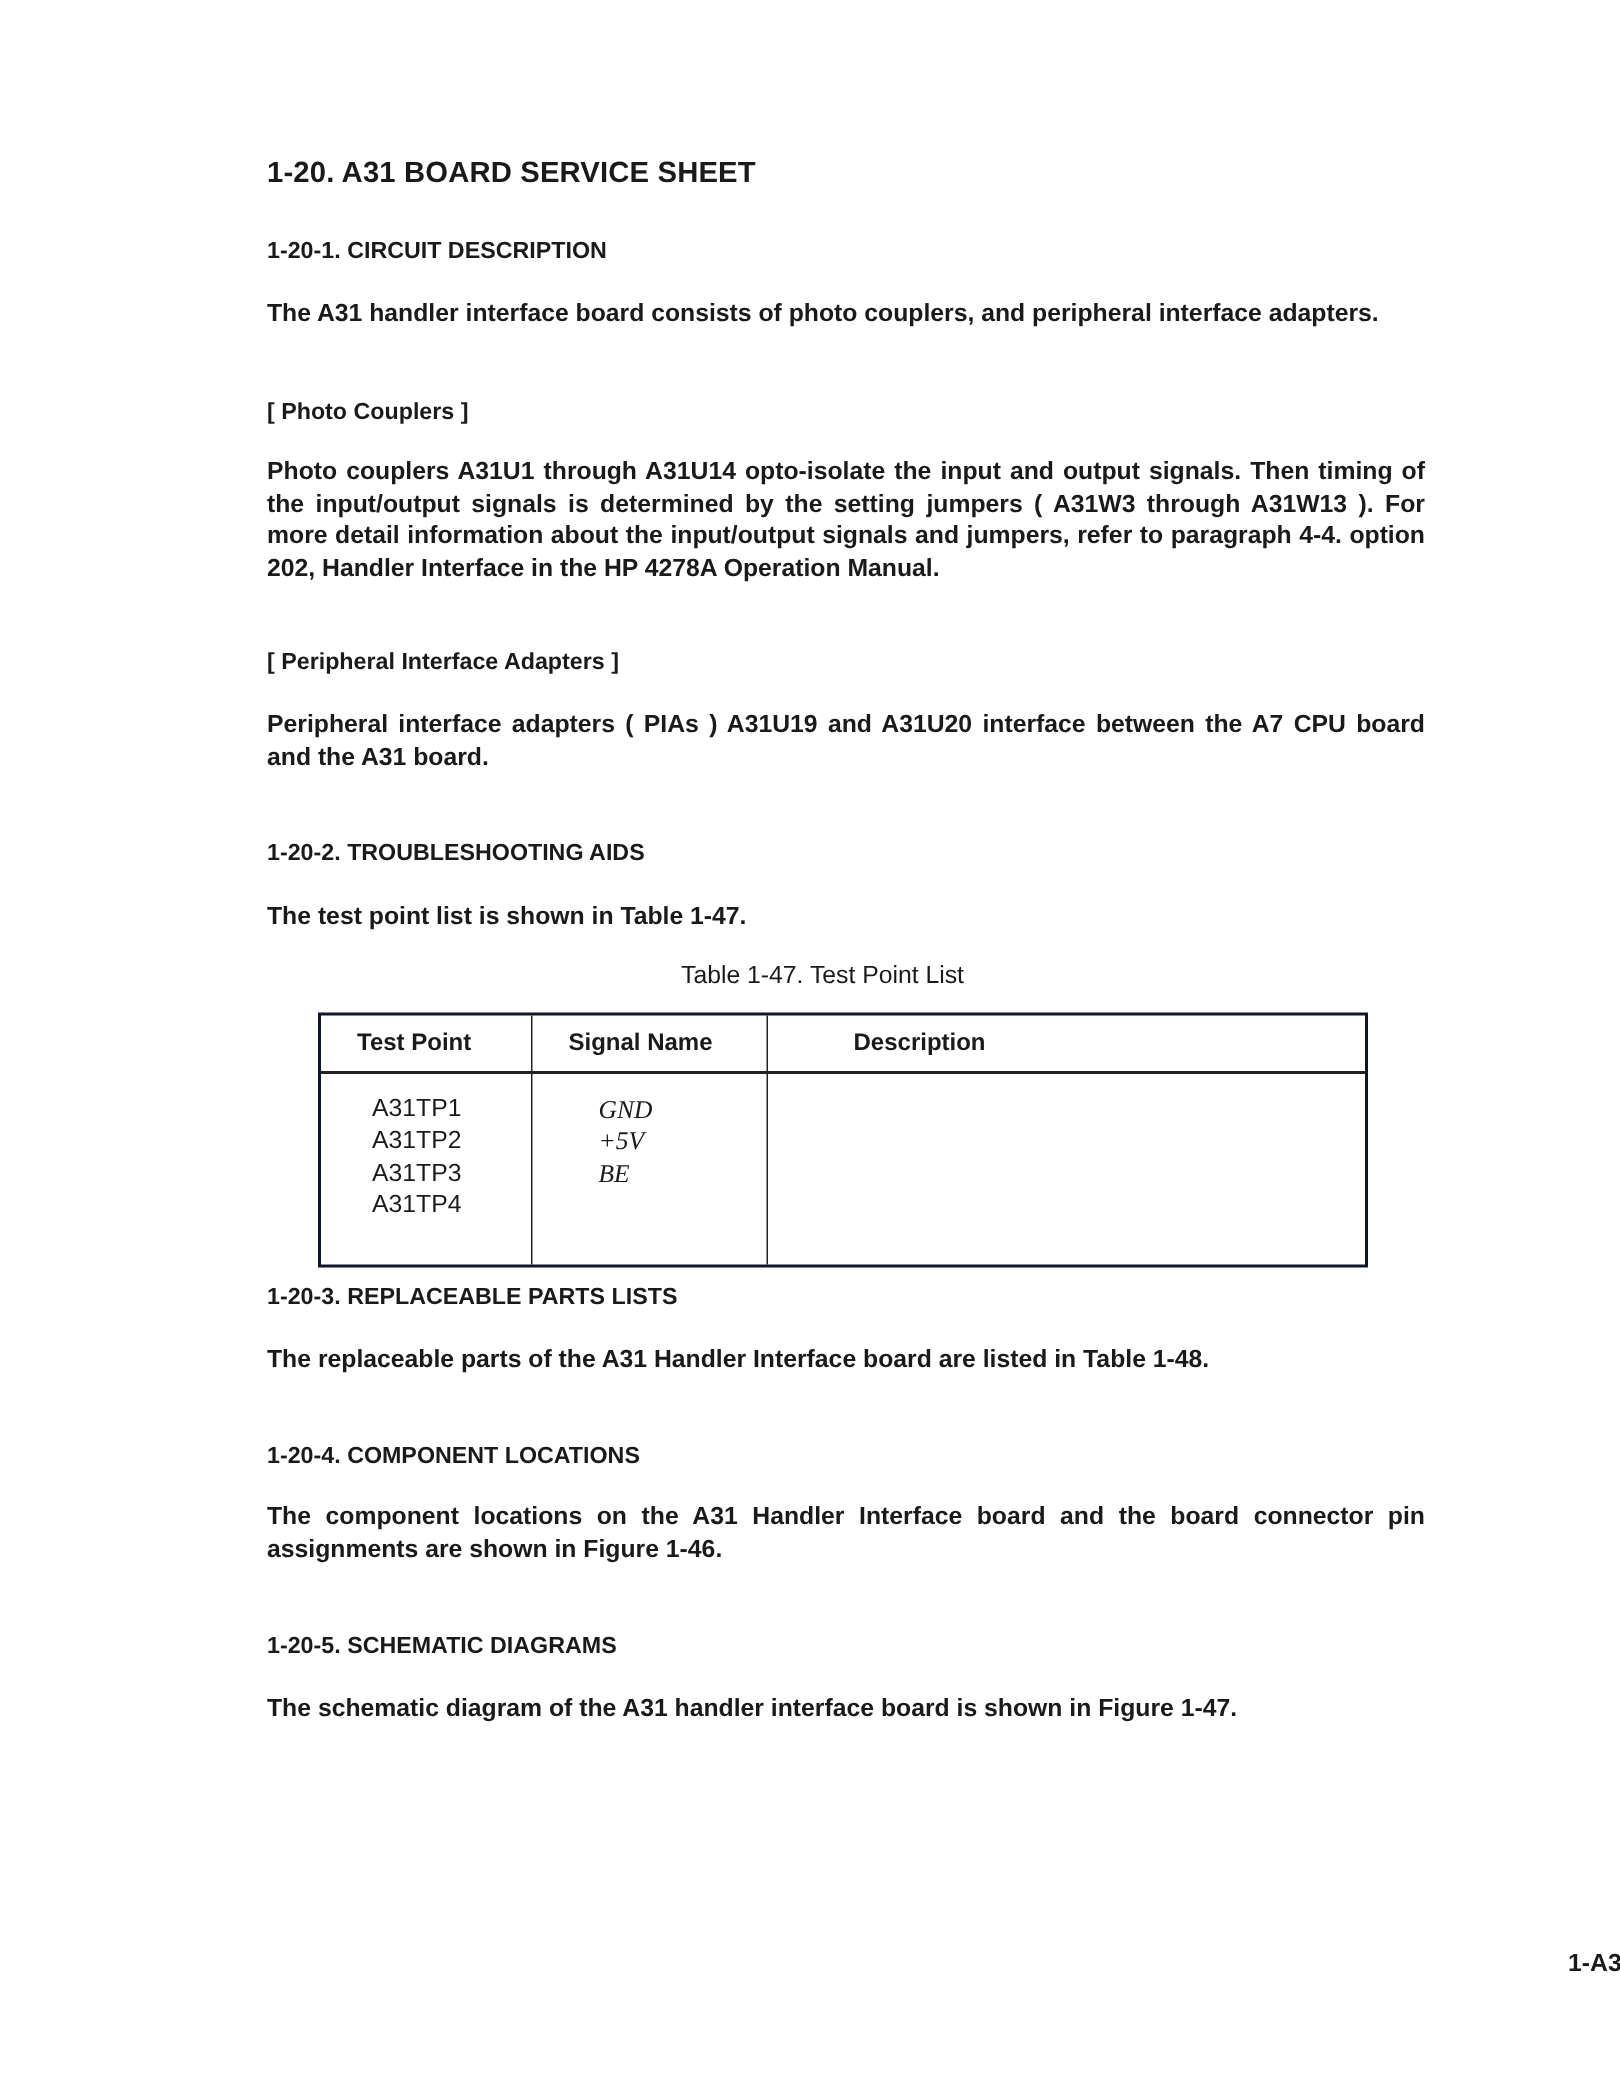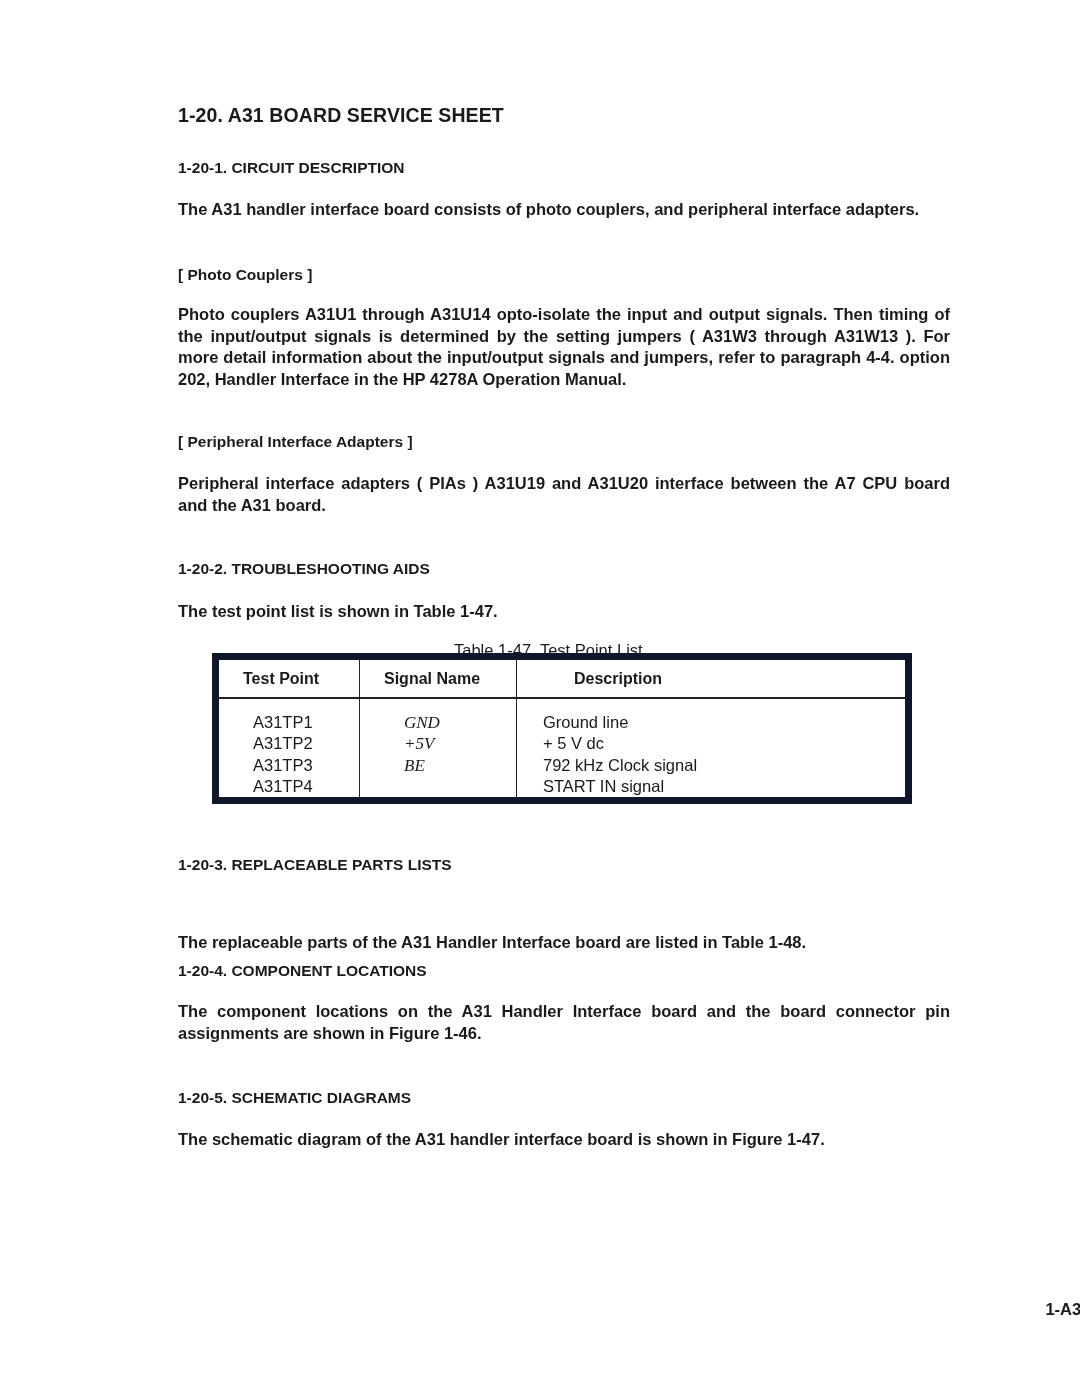--- a/index.html
+++ b/index.html
@@ -8,22 +8,22 @@
       font-family: "Liberation Sans", sans-serif; color: #1a1a1a;
     }
     .abs { position: absolute; }
     .h1 { left: 178px; top: 104px; font-size: 19.5px; font-weight: bold; letter-spacing: 0.1px; }
     .h2 { font-size: 15.5px; font-weight: bold; left: 178px; }
     .sub { font-size: 15.5px; font-weight: bold; left: 178px; }
     .p { left: 178px; width: 772px; font-size: 16.5px; line-height: 21.5px; text-align: justify; font-weight: bold; }
     .p.left { text-align: left; }
     .caption { font-size: 16.5px; left: 454px; top: 641px; }
     .tbl {
-      left: 212px; top: 653px; width: 700px; height: 151px;
-      border: 7px solid #0f172a; box-sizing: border-box;
+      left: 212px; top: 675px; width: 700px; height: 170px;
+      border: 2px solid #0f172a; box-sizing: border-box;
     }
     .tbl .hdr-line { position: absolute; left: 0; right: 0; top: 37px; border-top: 2px solid #222; }
     .tbl .vline { position: absolute; top: 0; bottom: 0; border-left: 1.5px solid #222; }
     .tbl .th { position: absolute; top: 10px; font-size: 16px; font-weight: bold; }
     .tbl .col { position: absolute; top: 52px; font-size: 16.5px; line-height: 21.3px; }
     .tbl .col div { height: 21.3px; white-space: nowrap; }
     .tbl .col.sig { font-family: "Liberation Serif", serif; font-style: italic; font-size: 17px; }
     .footer { left: 0; width: 1080px; top: 1300px; text-align: right; font-size: 16.5px; font-weight: bold; }
     .footer span { position: relative; left: 25px; }
   </style>
@@ -60,30 +60,24 @@
     <div>A31TP2</div>
     <div>A31TP3</div>
     <div>A31TP4</div>
   </div>
   <div class="col sig" style="left:185px">
     <div>GND</div>
     <div>+5V</div>
     <div>BE</div>
     <div></div>
   </div>
-  <div class="col" style="left:324px">
-    <div>Ground line</div>
-    <div>+ 5 V dc</div>
-    <div>792 kHz Clock signal</div>
-    <div>START IN signal</div>
-  </div>
 </div>
 
 <div class="abs h2" style="top:856px">1-20-3. REPLACEABLE PARTS LISTS</div>
-<div class="abs p left" style="top:932px">The replaceable parts of the A31 Handler Interface board are listed in Table 1-48.</div>
+<div class="abs p left" style="top:896px">The replaceable parts of the A31 Handler Interface board are listed in Table 1-48.</div>
 
 <div class="abs h2" style="top:962px">1-20-4. COMPONENT LOCATIONS</div>
 <div class="abs p" style="top:1001px">The component locations on the A31 Handler Interface board and the board connector pin assignments are shown in Figure 1-46.</div>
 
 <div class="abs h2" style="top:1089px">1-20-5. SCHEMATIC DIAGRAMS</div>
 <div class="abs p left" style="top:1129px">The schematic diagram of the A31 handler interface board is shown in Figure 1-47.</div>
 
 <div class="abs footer"><span>1-A31-3</span></div>
 
 </body></html>

